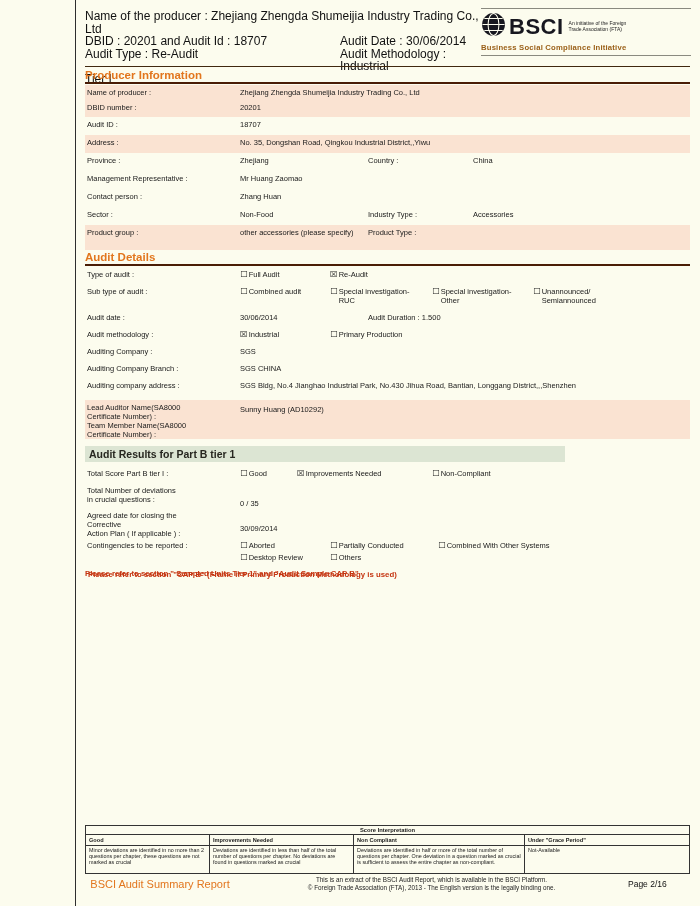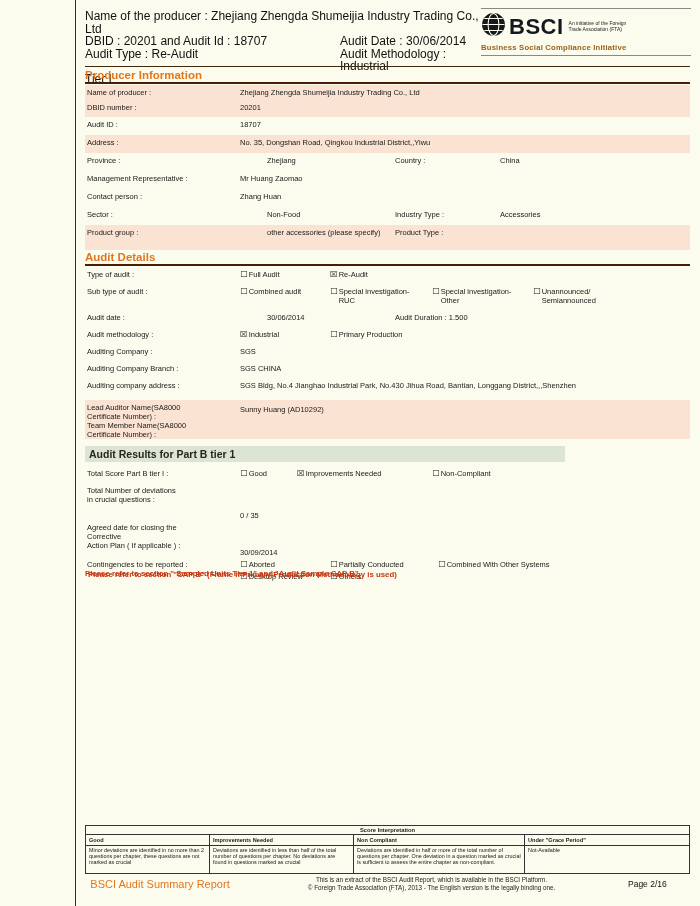--- a/index.html
+++ b/index.html
@@ -23,27 +23,27 @@
   .sep { position:absolute; left:85px; top:66px; width:605px; height:1px; background:#40280f; }
 
   .sec-title { position:absolute; left:85px; font-size:11.5px; font-weight:bold; color:#E2761E; white-space:nowrap; }
   .sec-rule { position:absolute; left:85px; width:605px; height:2px; background:#4a1d05; }
 
   .rows { position:absolute; left:85px; width:605px; font-size:7.5px; line-height:9px; }
   .row { display:flex; align-items:flex-start; padding:3px 0 0 2px; }
   .row .lbl { width:153px; flex:none; white-space:pre-line; }
   .hl { background:#FAE3D2; }
   .val { flex:1; }
-  .valw { width:128px; flex:none;margin-left:27px; }
+  .valw { width:128px; flex:none; }
   .valw340 { width:345px; flex:none; }
   .lbl2 { width:105px; flex:none; }
   .val2 { flex:1; }
   .h15{min-height:15px}.h17{min-height:17px}.h18{min-height:18px}.h22{min-height:22px}
   .h25{min-height:25px}.h26{min-height:26px}.h28{min-height:28px}.h38{min-height:38px}
-  .mt9 { margin-top:25px; }
+  .mt9 { margin-top:13px; }
   .mt2 { margin-top:2px; }
 
   .opt { display:flex; flex:none; align-items:flex-start; }
   .box { font-family:"DejaVu Sans", sans-serif; font-size:8.5px; line-height:9px; margin-right:1px; }
   .optxt { white-space:pre-line; }
   .w57{width:57px}.w90{width:90px}.w101{width:101px}.w102{width:102px}.w108{width:108px}.w135{width:135px}
   .optcol { flex:1; }
   .optrow { display:flex; }
   .optrow + .optrow { margin-top:3px; }
 

